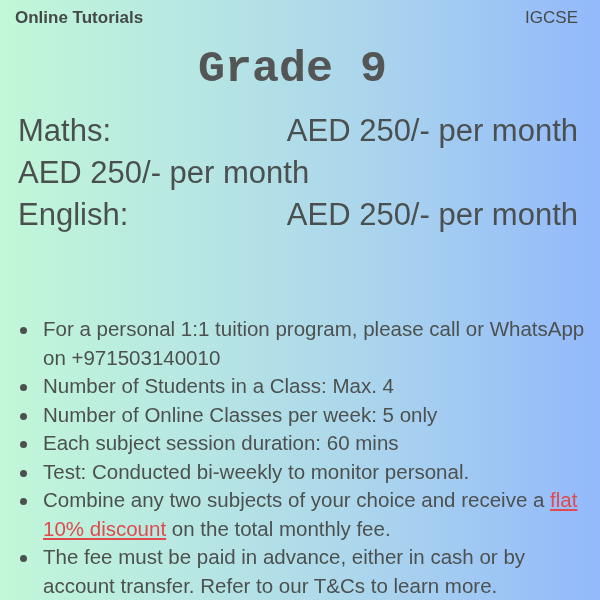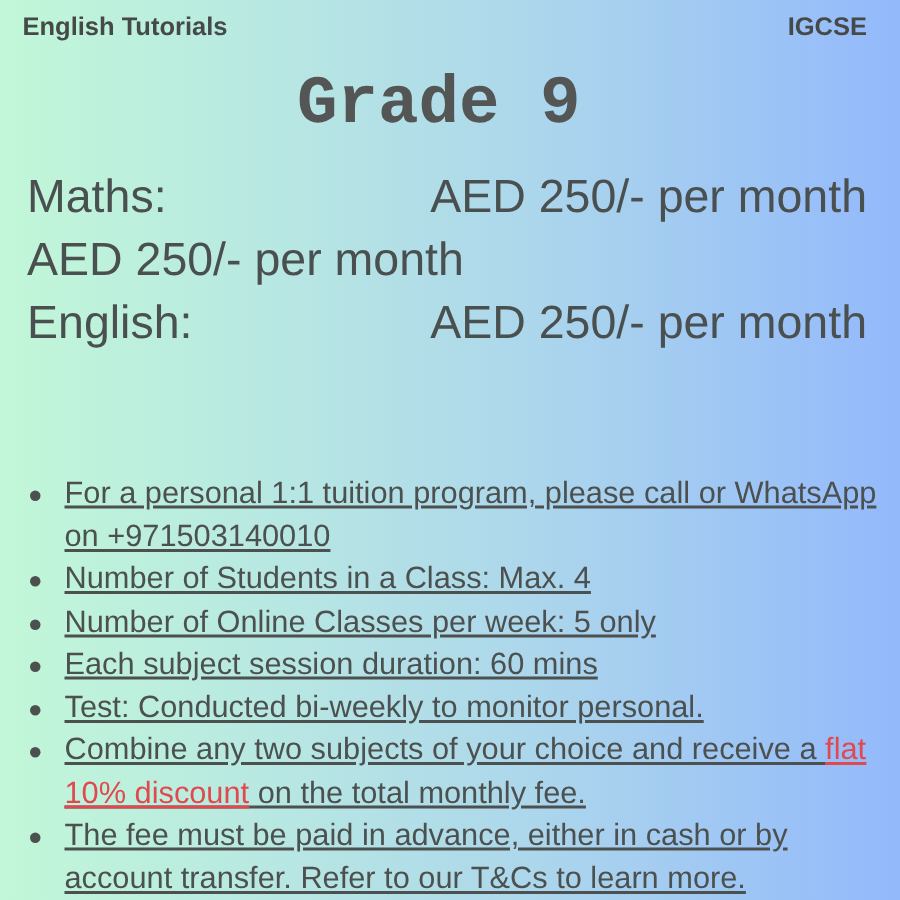--- a/index.html
+++ b/index.html
@@ -8,52 +8,52 @@
       background: linear-gradient(90deg, #c2f7d8 0%, #b8e8e2 30%, #acd6ec 60%, #93b9fb 100%);
       font-family: "Liberation Sans", "DejaVu Sans", sans-serif;
       color:#4c5150;
     }
     .header-left {
       position:absolute; left:15px; top:8px;
       font-size:17px; font-weight:bold; color:#454a49;
     }
     .header-right {
       position:absolute; right:22px; top:8px;
-      font-size:17px; font-weight:bold; color:#454a49;
+      font-size:17px; font-weight:normal; color:#454a49;
     }
     .title {
       position:absolute; left:0; width:585px; top:44px; text-align:center;
       font-size:45px; font-weight:bold; color:#545555;
       font-family: Liberation Mono, monospace;
     }
     .prices { position:absolute; left:18px; top:110px; width:560px; }
     .price-row {
       display:flex; justify-content:space-between; height:42px; line-height:42px;
       font-size:31px; color:#4a504f;align-items:center;
     }
     .price-row .subject { }
     .price-row .amount { }
     ul.info {
       position:absolute; left:18px; top:315px; width:575px;
       margin:0; padding:0; list-style:none;
     }
     ul.info li {
       position:relative; padding-left:25px;
-      font-size:20.5px; line-height:28.5px; color:#4c5150;text-decoration:underline;
+      font-size:20.5px; line-height:28.5px; color:#4c5150;
     }
     ul.info li .bullet {
       position:absolute; left:2px; top:12px; width:7px; height:7px;
       border-radius:50%; background:#4c5150;
     }
     .discount { color:#e04a4f; text-decoration:underline; }
   </style>
 </head>
 <body>
 
-<div class="header-left">English Tutorials</div>
+<div class="header-left">Online Tutorials</div>
 <div class="header-right">IGCSE</div>
 
 <div class="title">Grade 9</div>
 
 <div class="prices">
   <div class="price-row">
     <span class="subject">Maths:</span>
     <span class="amount">AED 250/- per month</span>
   </div>
   <div class="price-row">

